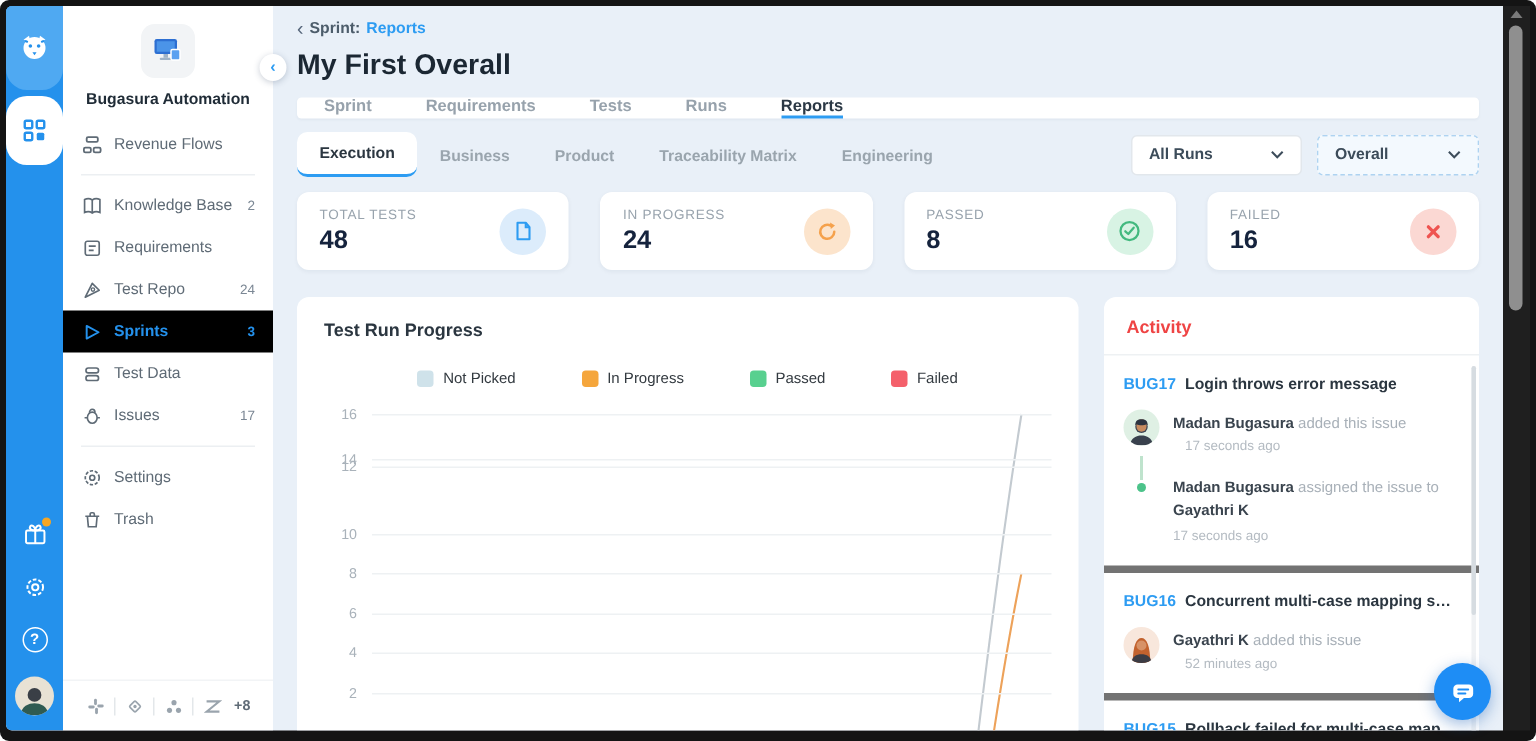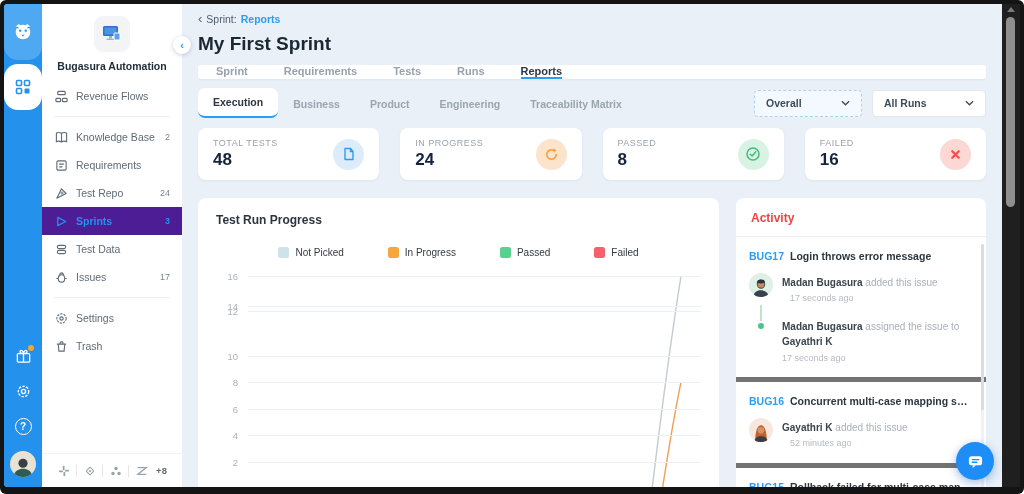--- a/index.html
+++ b/index.html
@@ -19,32 +19,32 @@
 
   
   .sidebar { width:140px; background:#ffffff; flex-shrink:0; display:flex; flex-direction:column; position:relative; font-size:10.5px; }
   .collapse-btn { position:absolute; right:-9px; top:32px; width:18px; height:18px; background:#fff; border-radius:50%; box-shadow:0 1px 4px rgba(40,60,90,.25); color:#2d9cf2; font-size:11px; font-weight:bold; display:flex; align-items:center; justify-content:center; cursor:pointer; z-index:5; }
   .ws-head { display:flex; flex-direction:column; align-items:center; padding:12px 0 10px; }
   .ws-logo { width:36px; height:36px; background:#f2f4f6; border-radius:9px; display:flex; align-items:center; justify-content:center; }
   .ws-name { margin-top:8px; font-size:10.5px; font-weight:bold; color:#1f2b36; }
   .side-item { display:flex; align-items:center; gap:8px; padding:7px 12px; color:#5f6b76; cursor:pointer; }
   .side-item .s-icn { width:14px; height:14px; flex-shrink:0; display:flex; align-items:center; justify-content:center; }
   .side-item .s-count { margin-left:auto; font-size:9px; color:#7b8794; }
-  .side-item.active { background:#4c1d95; color:#2491ec; font-weight:bold; }
+  .side-item.active { background:#000000; color:#2491ec; font-weight:bold; }
   .side-item.active .s-count { color:#2491ec; }
   .side-divider { height:1px; background:#eceff2; margin:6px 12px; }
   .side-footer { margin-top:auto; display:flex; align-items:center; justify-content:center; gap:6px; padding:10px 6px; color:#8b959e; font-size:9px; border-top:1px solid #f2f4f6; }
   .intg-sep { width:1px; height:12px; background:#e3e7ea; }
   .intg { width:13px; height:13px; display:flex; align-items:center; justify-content:center; cursor:pointer; }
 
   
   .main { flex:1; padding:8px 16px 0 16px; overflow:hidden; display:flex; flex-direction:column; }
   .breadcrumb { font-size:10.5px; color:#55touch6472; display:flex; gap:4px; align-items:center; color:#566472; }
   .breadcrumb .bc-back { font-size:13px; color:#55657a; cursor:pointer; line-height:1; }
-  .breadcrumb .bc-prefix { font-weight:normal; color:#4d5d6b; }
+  .breadcrumb .bc-prefix { font-weight:bold; color:#4d5d6b; }
   .breadcrumb .bc-current { font-weight:bold; color:#2d9cf2; cursor:pointer; }
   .page-title { margin-top:8px; font-size:19px; font-weight:bold; color:#1b2733; }
 
   .tabsbar { margin-top:10px; background:#fff; border-radius:3px; height:25px; display:flex; align-items:stretch; padding:0 18px; gap:36px; box-shadow:0 1px 2px rgba(30,50,80,.05); }
   .tab { display:flex; align-items:center; font-size:11px; color:#97a2ac; font-weight:bold; cursor:pointer; border-bottom:2.5px solid transparent; }
   .tab.active { color:#2b3845; border-bottom-color:#2d9cf2; }
 
   .subrow { margin-top:9px; display:flex; align-items:center; justify-content:space-between; }
   .subtabs { display:flex; align-items:flex-end; }
   .subtab { padding:8px 15px; font-size:10.5px; color:#9aa5ae; font-weight:bold; cursor:pointer; }
@@ -313,47 +313,47 @@
       <span style="color:#5f6b76; font-weight:bold; font-size:9.5px; margin-left:2px;">+8</span>
     </div>
   </div>
 
   <div class="main">
     <div class="breadcrumb">
       <span class="bc-back">‹</span>
       <span class="bc-prefix">Sprint:</span>
       <span class="bc-current">Reports</span>
     </div>
-    <div class="page-title">My First Sprint</div>
+    <div class="page-title">My First Overall</div>
 
     <div class="tabsbar">
       <div class="tab">Sprint</div>
       <div class="tab">Requirements</div>
       <div class="tab">Tests</div>
       <div class="tab">Runs</div>
       <div class="tab active">Reports</div>
     </div>
 
     <div class="subrow">
       <div class="subtabs">
         <div class="subtab active">Execution</div>
         <div class="subtab">Business</div>
         <div class="subtab">Product</div>
+        <div class="subtab">Traceability Matrix</div>
         <div class="subtab">Engineering</div>
-        <div class="subtab">Traceability Matrix</div>
       </div>
       <div class="filters">
+        <div class="dropdown dd-runs">
+          <span>All Runs</span>
+          <svg width="9" height="6" viewBox="0 0 10 6">
+                <polyline points="1,1 5,5 9,1" fill="none" stroke="#3c4c5a" stroke-width="1.5"></polyline>
+              </svg>
+        </div>
         <div class="dropdown dd-overall">
           <span>Overall</span>
-          <svg width="9" height="6" viewBox="0 0 10 6">
-                <polyline points="1,1 5,5 9,1" fill="none" stroke="#3c4c5a" stroke-width="1.5"></polyline>
-              </svg>
-        </div>
-        <div class="dropdown dd-runs">
-          <span>All Runs</span>
           <svg width="9" height="6" viewBox="0 0 10 6">
                 <polyline points="1,1 5,5 9,1" fill="none" stroke="#3c4c5a" stroke-width="1.5"></polyline>
               </svg>
         </div>
       </div>
     </div>
 
     <div class="stats">
       <div class="stat-card">
         <div>

